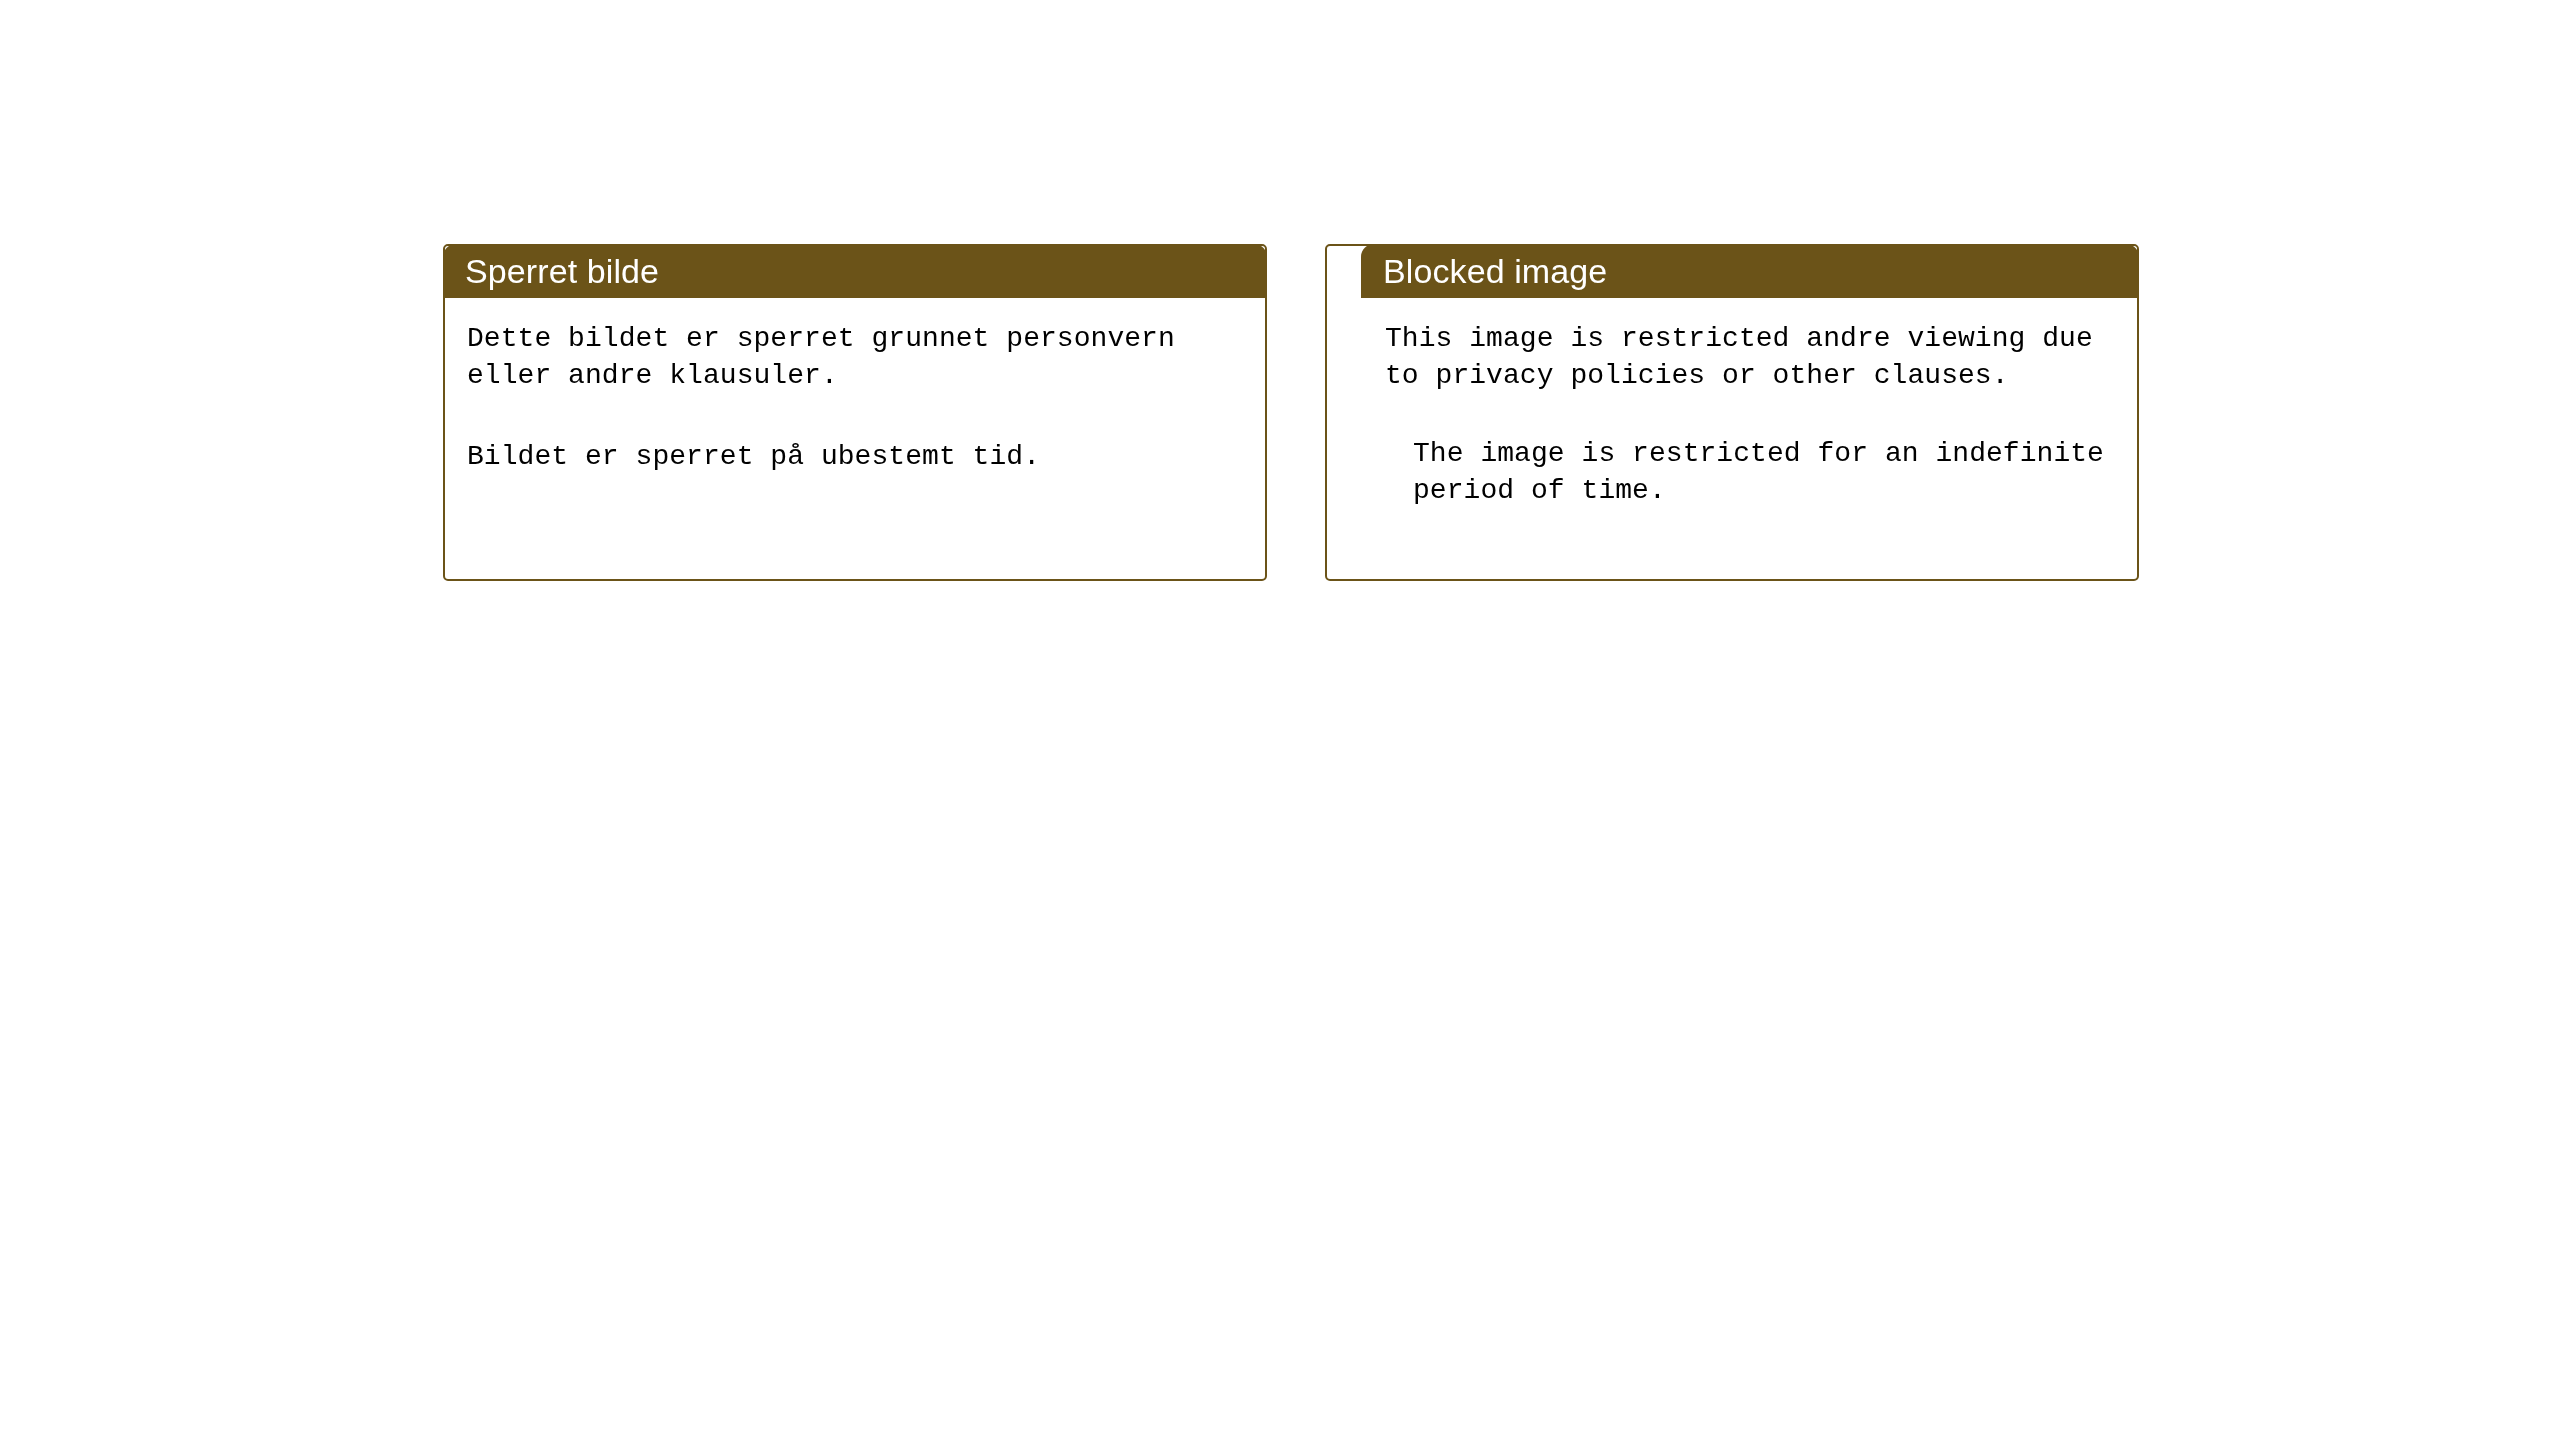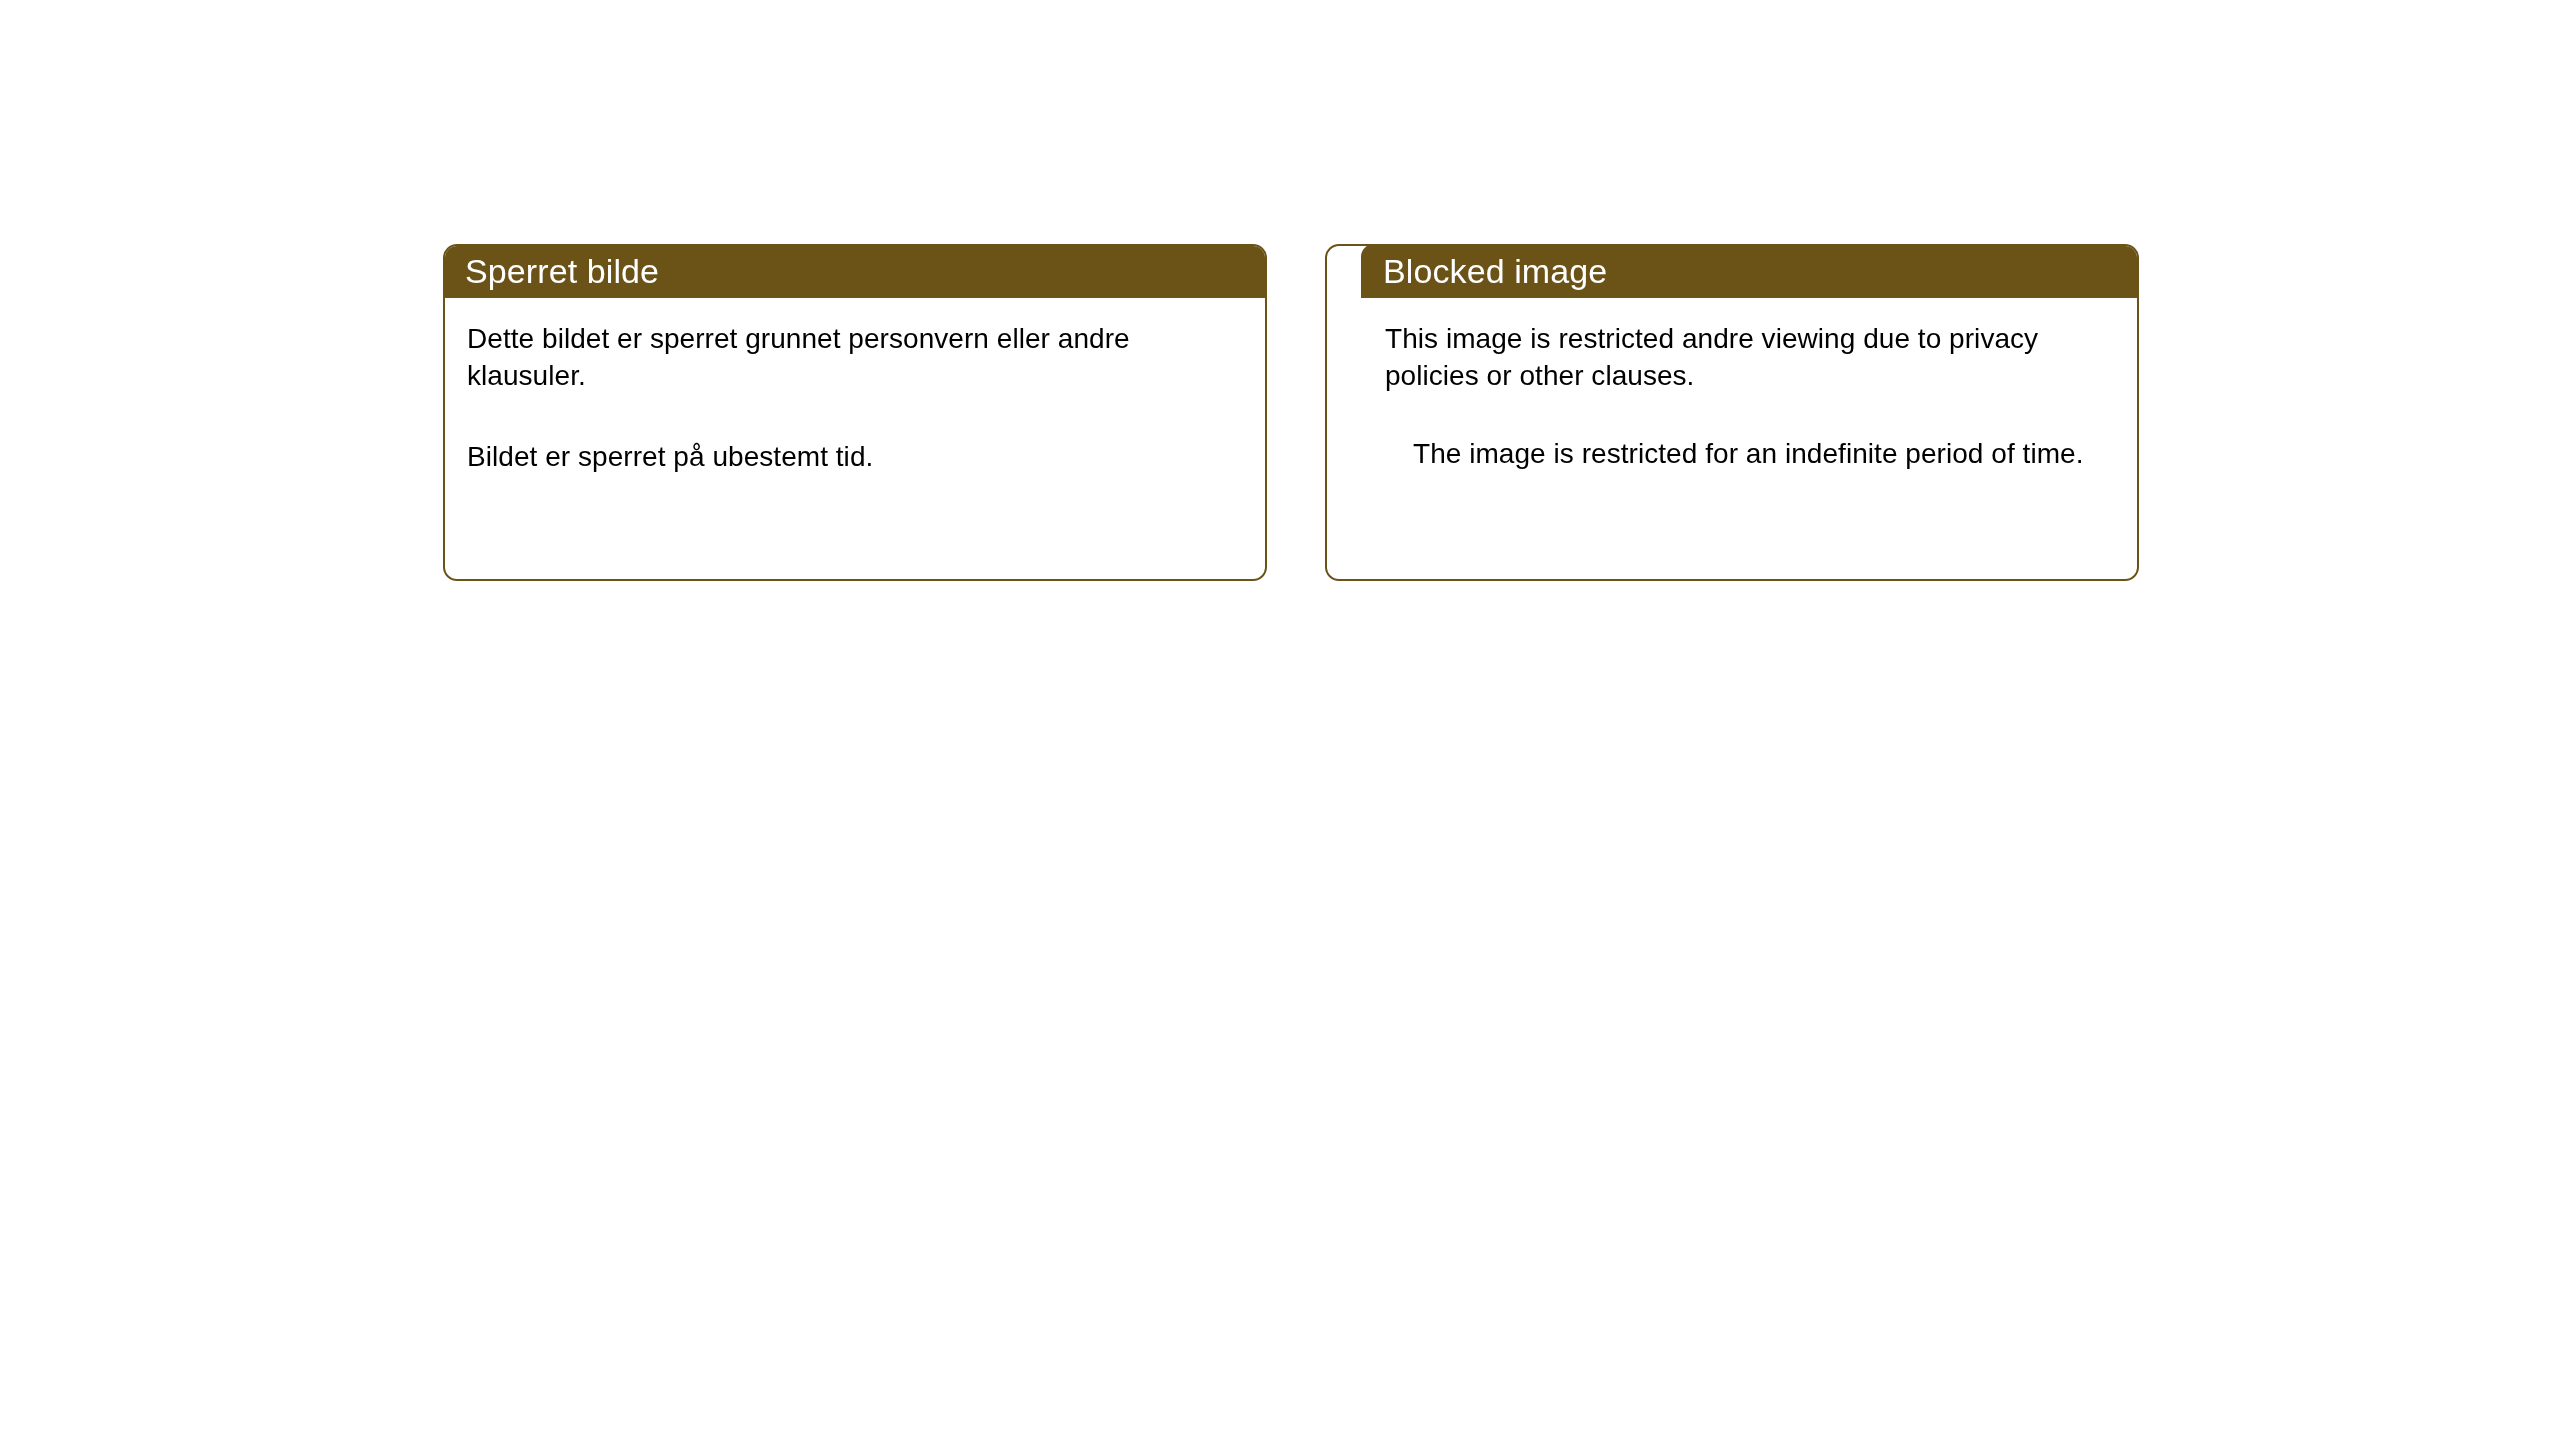--- a/index.html
+++ b/index.html
@@ -34,21 +34,21 @@
     align-items: flex-start;
     gap: 58px;
   }
 
   .notice-card {
     box-sizing: border-box;
     width: 824px;
     height: 337px;
     background: #ffffff;
     border: 2px solid #6b5318;
-    border-radius: 14px;
+    border-radius: 5px;
     display: flex;
     flex-direction: column;
     overflow: hidden;
   }
 
   .notice-card.card-en {
     width: 814px;
     padding-left: 36px;
   }
 
@@ -72,20 +72,21 @@
     line-height: 1;
     letter-spacing: 0.1px;
     color: #ffffff;
     white-space: nowrap;
   }
 
   .card-body {
     flex: 1 1 auto;
     padding: 22px 24px 0 22px;
     color: #000000;
+    font-family: Liberation Mono, monospace;
   }
 
   .card-paragraph {
     font-size: 28px;
     line-height: 37px;
     font-weight: 400;
     color: #000000;
     margin: 0;
     letter-spacing: 0.05px;
   }

